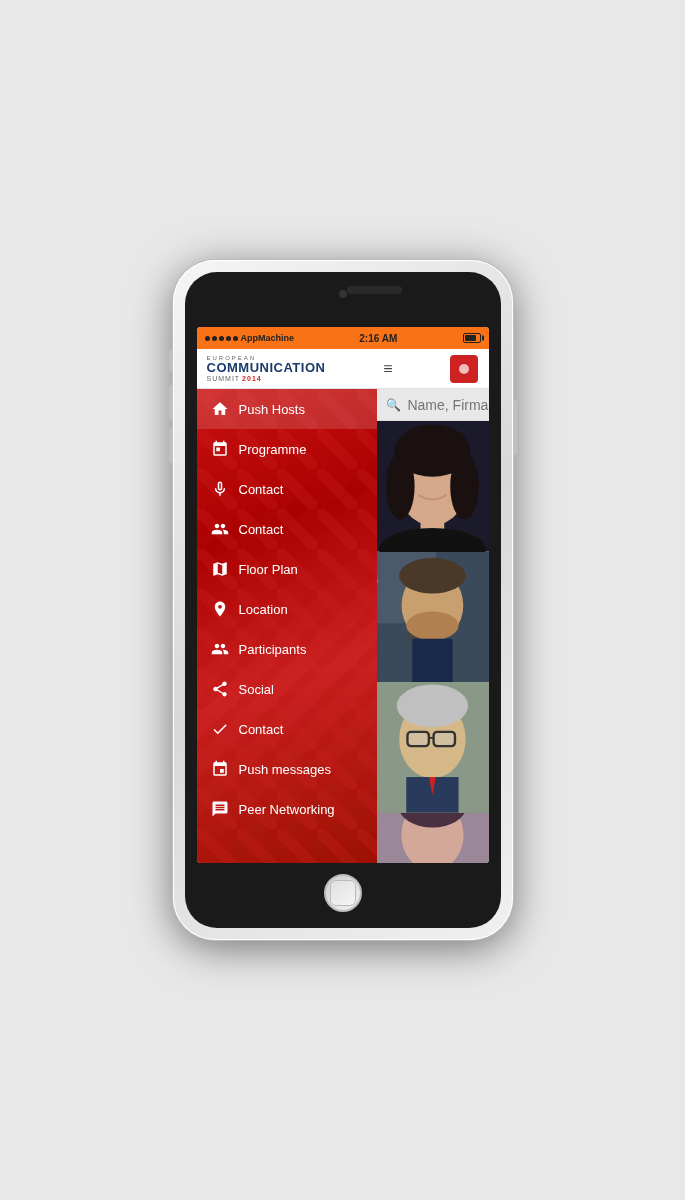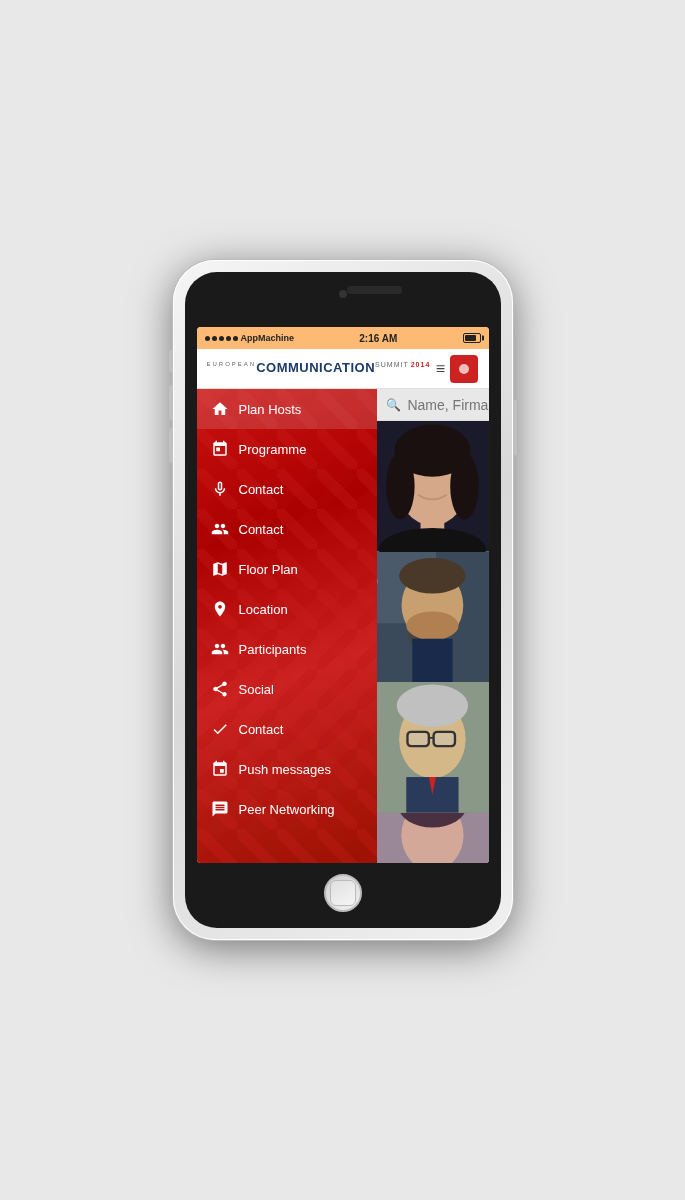--- a/index.html
+++ b/index.html
@@ -127,21 +127,21 @@
       right: 12px;
       bottom: 65px;
       background: #fff;
       overflow: hidden;
       border-radius: 4px;
     }
 
     
     .status-bar {
       height: 22px;
-      background: #fdba74;
+      background: #f97316;
       display: flex;
       align-items: center;
       justify-content: space-between;
       padding: 0 8px;
       font-size: 9px;
       font-weight: 600;
       color: #222;
     }
     .status-dots {
       display: flex;
@@ -201,21 +201,21 @@
       height: 40px;
       background: #fff;
       display: flex;
       align-items: center;
       justify-content: space-between;
       padding: 0 10px;
       border-bottom: 1px solid #e0e0e0;
     }
     .app-logo {
       display: flex;
-      flex-direction: row;
+      flex-direction: column;
       line-height: 1;
     }
     .logo-european {
       font-size: 6px;
       letter-spacing: 2px;
       color: #666;
       font-weight: 400;
     }
     .logo-communication {
       font-size: 13px;
@@ -414,21 +414,21 @@
       <div class="content-area">
 
         <div class="sidebar">
 
           <div class="menu-item">
             <div class="menu-icon">
               <svg class="icon-svg" viewBox="0 0 24 24">
                   <path d="M10 20v-6h4v6h5v-8h3L12 3 2 12h3v8z"></path>
                 </svg>
             </div>
-            <span class="menu-label">Plan Hosts</span>
+            <span class="menu-label">Push Hosts</span>
           </div>
 
           <div class="menu-item">
             <div class="menu-icon">
               <svg class="icon-svg" viewBox="0 0 24 24">
                   <path d="M19 3h-1V1h-2v2H8V1H6v2H5c-1.1 0-2 .9-2 2v14c0 1.1.9 2 2 2h14c1.1 0 2-.9 2-2V5c0-1.1-.9-2-2-2zm0 16H5V8h14v11zM7 10h5v5H7z"></path>
                 </svg>
             </div>
             <span class="menu-label">Programme</span>
           </div>

